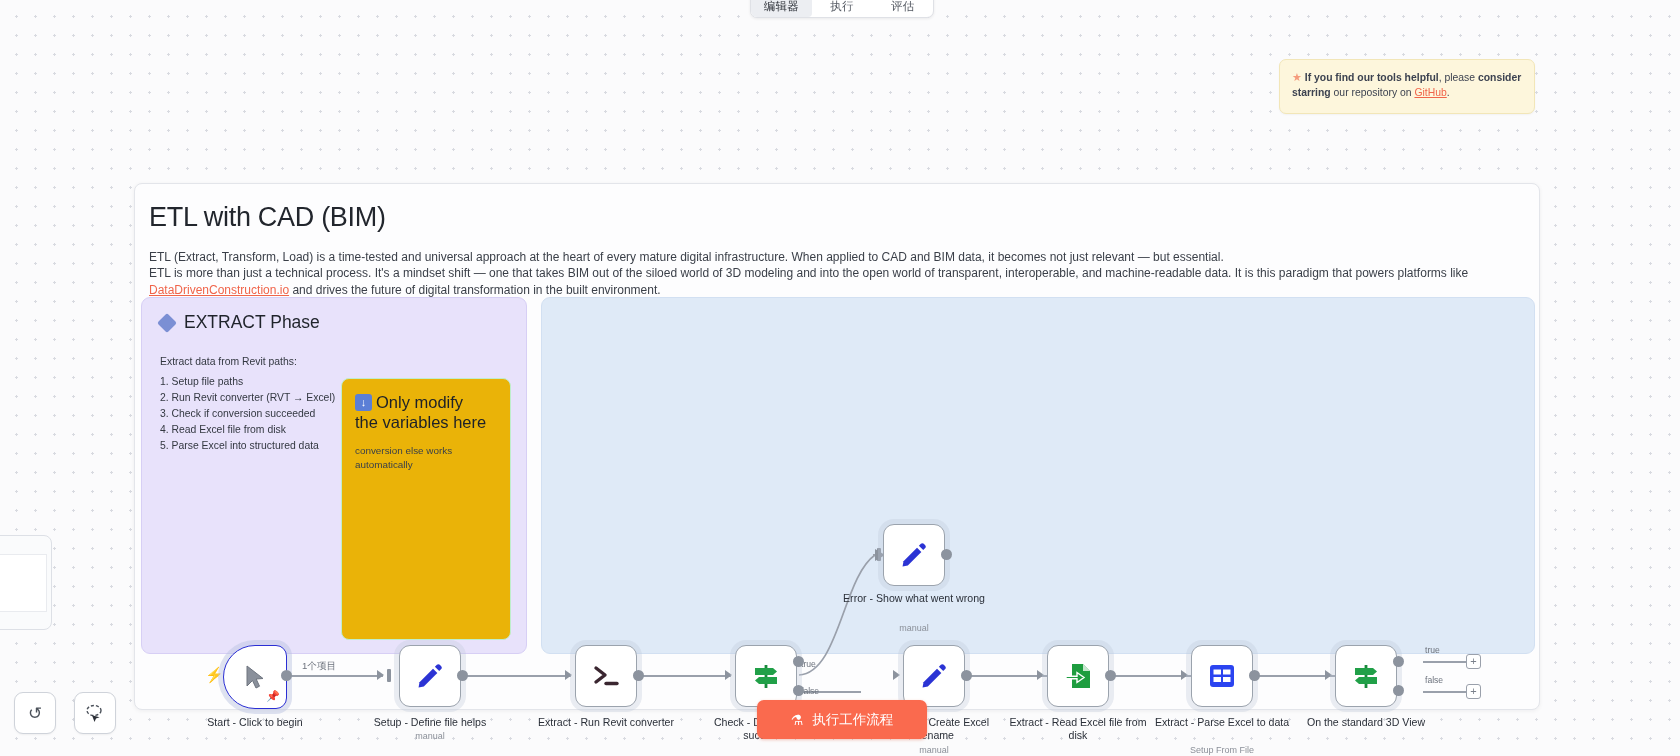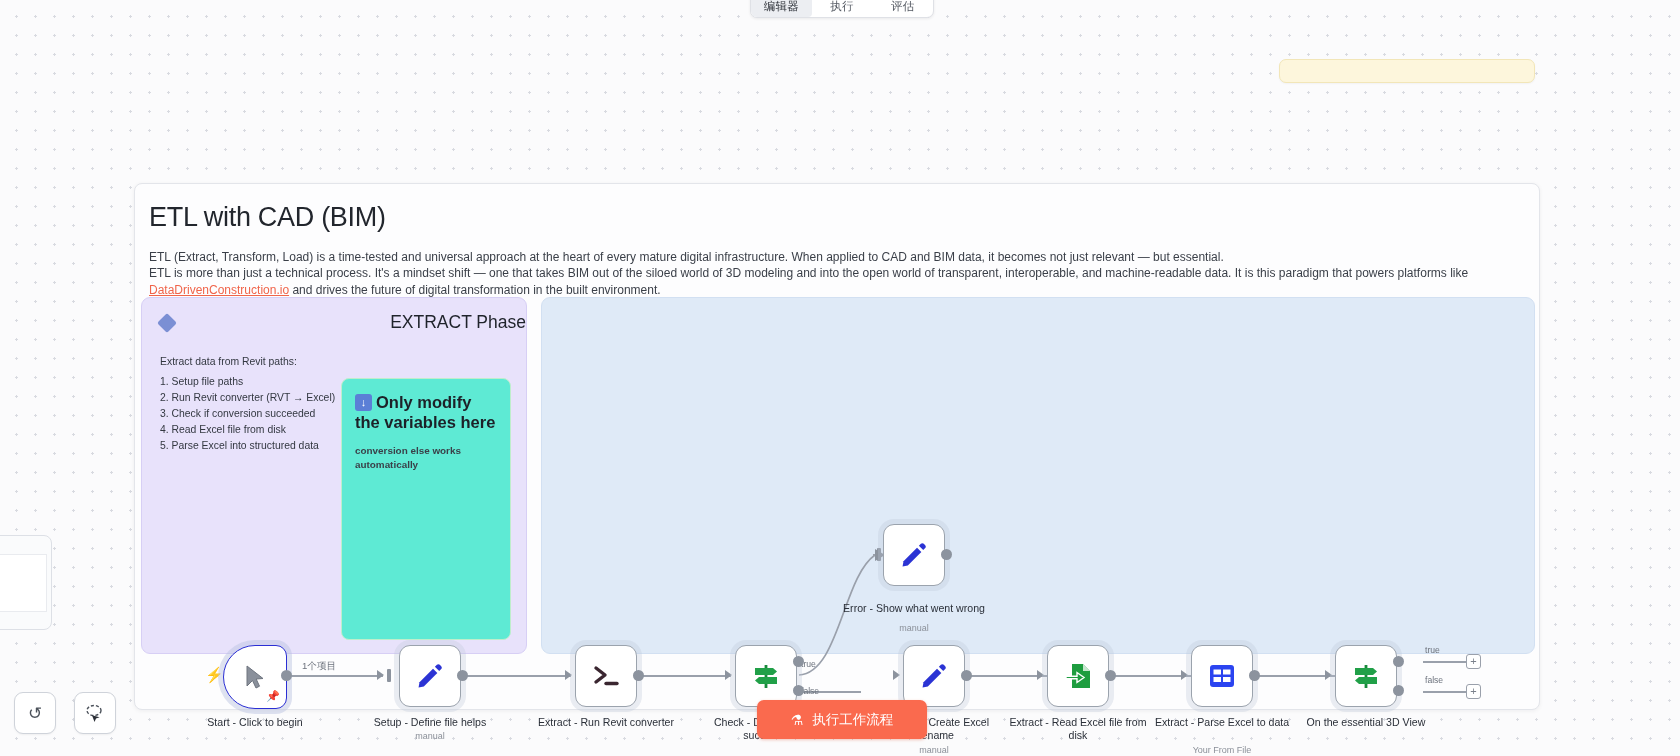--- a/index.html
+++ b/index.html
@@ -88,41 +88,40 @@
     left: 0; top: 0; width: 386px; height: 357px;
     background: #e8e2fb; border: 1px solid #d7cff5;
   }
   #phase-main {
     left: 400px; top: 0; width: 994px; height: 357px;
     background: #dfeaf7; border: 1px solid #d2e0f2;
   }
   #phase-extract .phase-head {
     display: flex; align-items: center; gap: 10px;
     margin: 14px 0 0 18px;
-    justify-content: space-between;
   }
   .diamond {
     width: 14px; height: 14px; background: #7b8fd4;
     transform: rotate(45deg); border-radius: 2px;
   }
   .phase-title { font-size: 17.5px; color: #1f232b; }
   .phase-lead {
     font-size: 10.4px; color: #333841; margin: 23px 0 0 18px;
   }
   .phase-steps {
     margin: 7px 0 0 18px; font-size: 10.4px; color: #333841;
     line-height: 1.53;
   }
 
   
   #green-note {
     position: absolute; left: 199px; top: 80px;
     width: 170px; height: 262px;
-    background: #5eead4; border: 1px solid #bfeecc;
-    border-radius: 8px; padding: 14px 13px; font-weight: bold;
+    background: #eab308; border: 1px solid #bfeecc;
+    border-radius: 8px; padding: 14px 13px;
   }
   #gn-head {
     font-size: 16.5px; color: #1d2128; line-height: 1.21;
   }
   .dl-badge {
     display: inline-block; width: 17px; height: 17px;
     background: #5b7fd6; border-radius: 3px;
     color: #fff; font-size: 11px; line-height: 17px;
     text-align: center; vertical-align: 2px; margin-right: 4px;
   }
@@ -231,20 +230,24 @@
 </head>
 <body>
 
 <div id="top-tabs">
   <div class="ttab active">编辑器</div>
   <div class="ttab">执行</div>
   <div class="ttab">评估</div>
 </div>
 
 <div id="gh-note">
+  <div>
+    <span class="star">★</span>
+    <b>If you find our tools helpful</b><span>, please </span><b>consider starring</b><span> our repository on </span><a class="gh-link" href="#">GitHub</a><span>.</span>
+  </div>
 </div>
 
 <div id="doc-card">
   <div id="doc-title">ETL with CAD (BIM)</div>
   <div class="doc-para">
     <span class="l2">ETL (Extract, Transform, Load) is a time-tested and universal approach at the heart of every mature digital infrastructure. When applied to CAD and BIM data, it becomes not just relevant — but essential.</span>
     <span class="l2"><span>ETL is more than just a technical process. It's a mindset shift — one that takes BIM out of the siloed world of 3D modeling and into the open world of transparent, interoperable, and machine-readable data. It is this paradigm that powers platforms like </span><a class="doc-link" href="#">DataDrivenConstruction.io</a><span> and drives the future of digital transformation in the built environment.</span></span>
   </div>
 
   <div id="canvas">
@@ -347,21 +350,21 @@
     <div class="nlabel" style="left:550px; top:419px;">Check - Did extraction succeed?</div>
 
     <div class="bar-in" style="left:736px; top:251px;"></div>
     <div class="node" style="left:742px; top:227px;">
       <svg class="ico" width="28" height="28" viewBox="0 0 24 24">
         <path d="M3 17.3 L14.6 5.7 L18.3 9.4 L6.7 21 L2.2 21.8 Z" fill="#2b33d4"></path>
         <path d="M16.2 4.1 L17.9 2.4 C18.6 1.7 19.7 1.7 20.4 2.4 L21.6 3.6 C22.3 4.3 22.3 5.4 21.6 6.1 L19.9 7.8 Z" fill="#2b33d4"></path>
       </svg>
     </div>
     <div class="dot-out" style="left:800px; top:252px;"></div>
-    <div class="nlabel" style="left:698px; top:305px;">Error - Show what went wrong</div>
+    <div class="nlabel" style="left:698px; top:295px;">Error - Show what went wrong</div>
     <div class="nsub" style="left:698px; top:326px;">manual</div>
 
     <div class="bar-in" style="left:762px; top:372px;"></div>
     <div class="arrow-in" style="left:752px; top:373px;"></div>
     <div class="node" style="left:762px; top:348px;">
       <svg class="ico" width="28" height="28" viewBox="0 0 24 24">
         <path d="M3 17.3 L14.6 5.7 L18.3 9.4 L6.7 21 L2.2 21.8 Z" fill="#2b33d4"></path>
         <path d="M16.2 4.1 L17.9 2.4 C18.6 1.7 19.7 1.7 20.4 2.4 L21.6 3.6 C22.3 4.3 22.3 5.4 21.6 6.1 L19.9 7.8 Z" fill="#2b33d4"></path>
       </svg>
     </div>
@@ -387,34 +390,34 @@
       <svg class="ico" width="28" height="26" viewBox="0 0 28 26">
         <rect x="2" y="2" width="24" height="22" rx="3" fill="#2b44f0"></rect>
         <rect x="5.5" y="6.5" width="7.5" height="5" fill="#ffffff"></rect>
         <rect x="15" y="6.5" width="7.5" height="5" fill="#ffffff"></rect>
         <rect x="5.5" y="14" width="7.5" height="5" fill="#ffffff"></rect>
         <rect x="15" y="14" width="7.5" height="5" fill="#ffffff"></rect>
       </svg>
     </div>
     <div class="dot-out" style="left:1108px; top:373px;"></div>
     <div class="nlabel" style="left:1006px; top:419px;">Extract - Parse Excel to data</div>
-    <div class="nsub" style="left:1006px; top:448px;">Your From File</div>
+    <div class="nsub" style="left:1006px; top:448px;">Setup From File</div>
 
     <div class="bar-in" style="left:1194px; top:372px;"></div>
     <div class="arrow-in" style="left:1184px; top:373px;"></div>
     <div class="node" style="left:1194px; top:348px;">
       <svg class="ico" width="30" height="30" viewBox="0 0 30 30">
         <rect x="13.6" y="4" width="2.8" height="23" fill="#1a8a3c"></rect>
         <path d="M4 7 H22 L26 10.5 L22 14 H4 Z" fill="#21a048"></path>
         <path d="M26 16 H8 L4 19.5 L8 23 H26 Z" fill="#21a048"></path>
       </svg>
     </div>
     <div class="dot-out" style="left:1252px; top:359px;"></div>
     <div class="dot-out" style="left:1252px; top:388px;"></div>
-    <div class="nlabel" style="left:1150px; top:419px;">On the essential 3D View</div>
+    <div class="nlabel" style="left:1150px; top:419px;">On the standard 3D View</div>
 
   </div>
 </div>
 
 <div id="minimap">
   <div id="mm-inner">
     
     
     
   </div>

